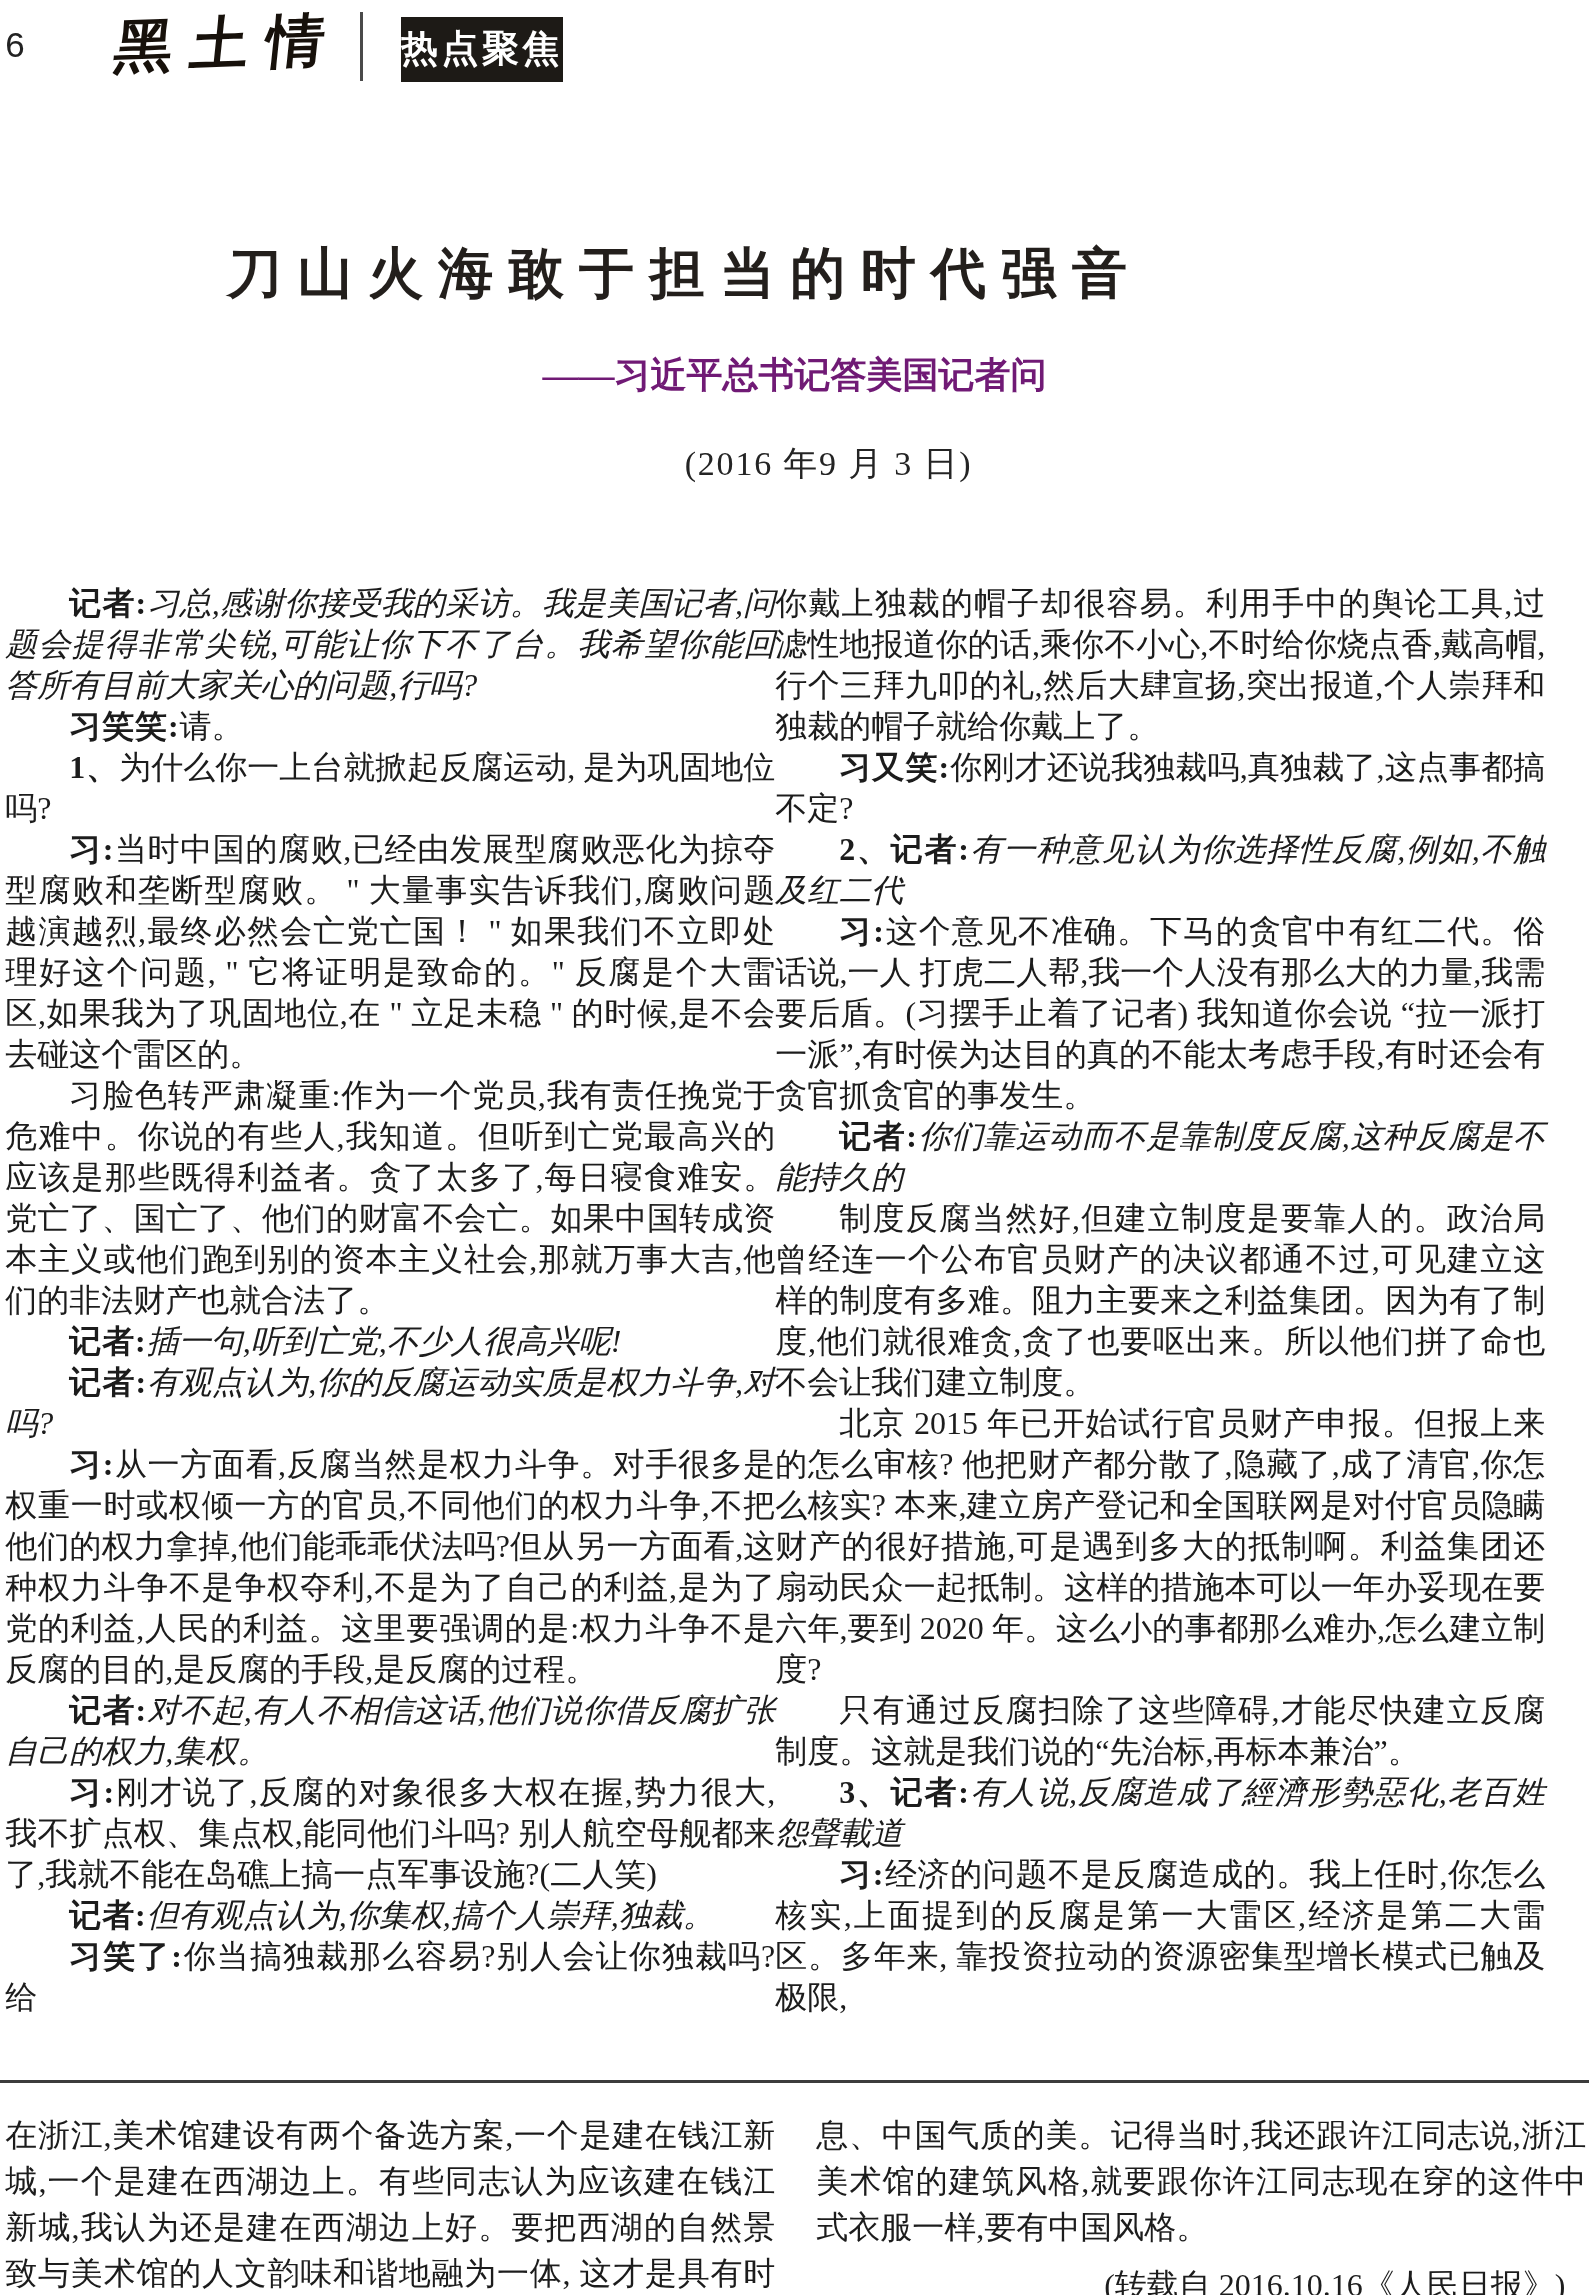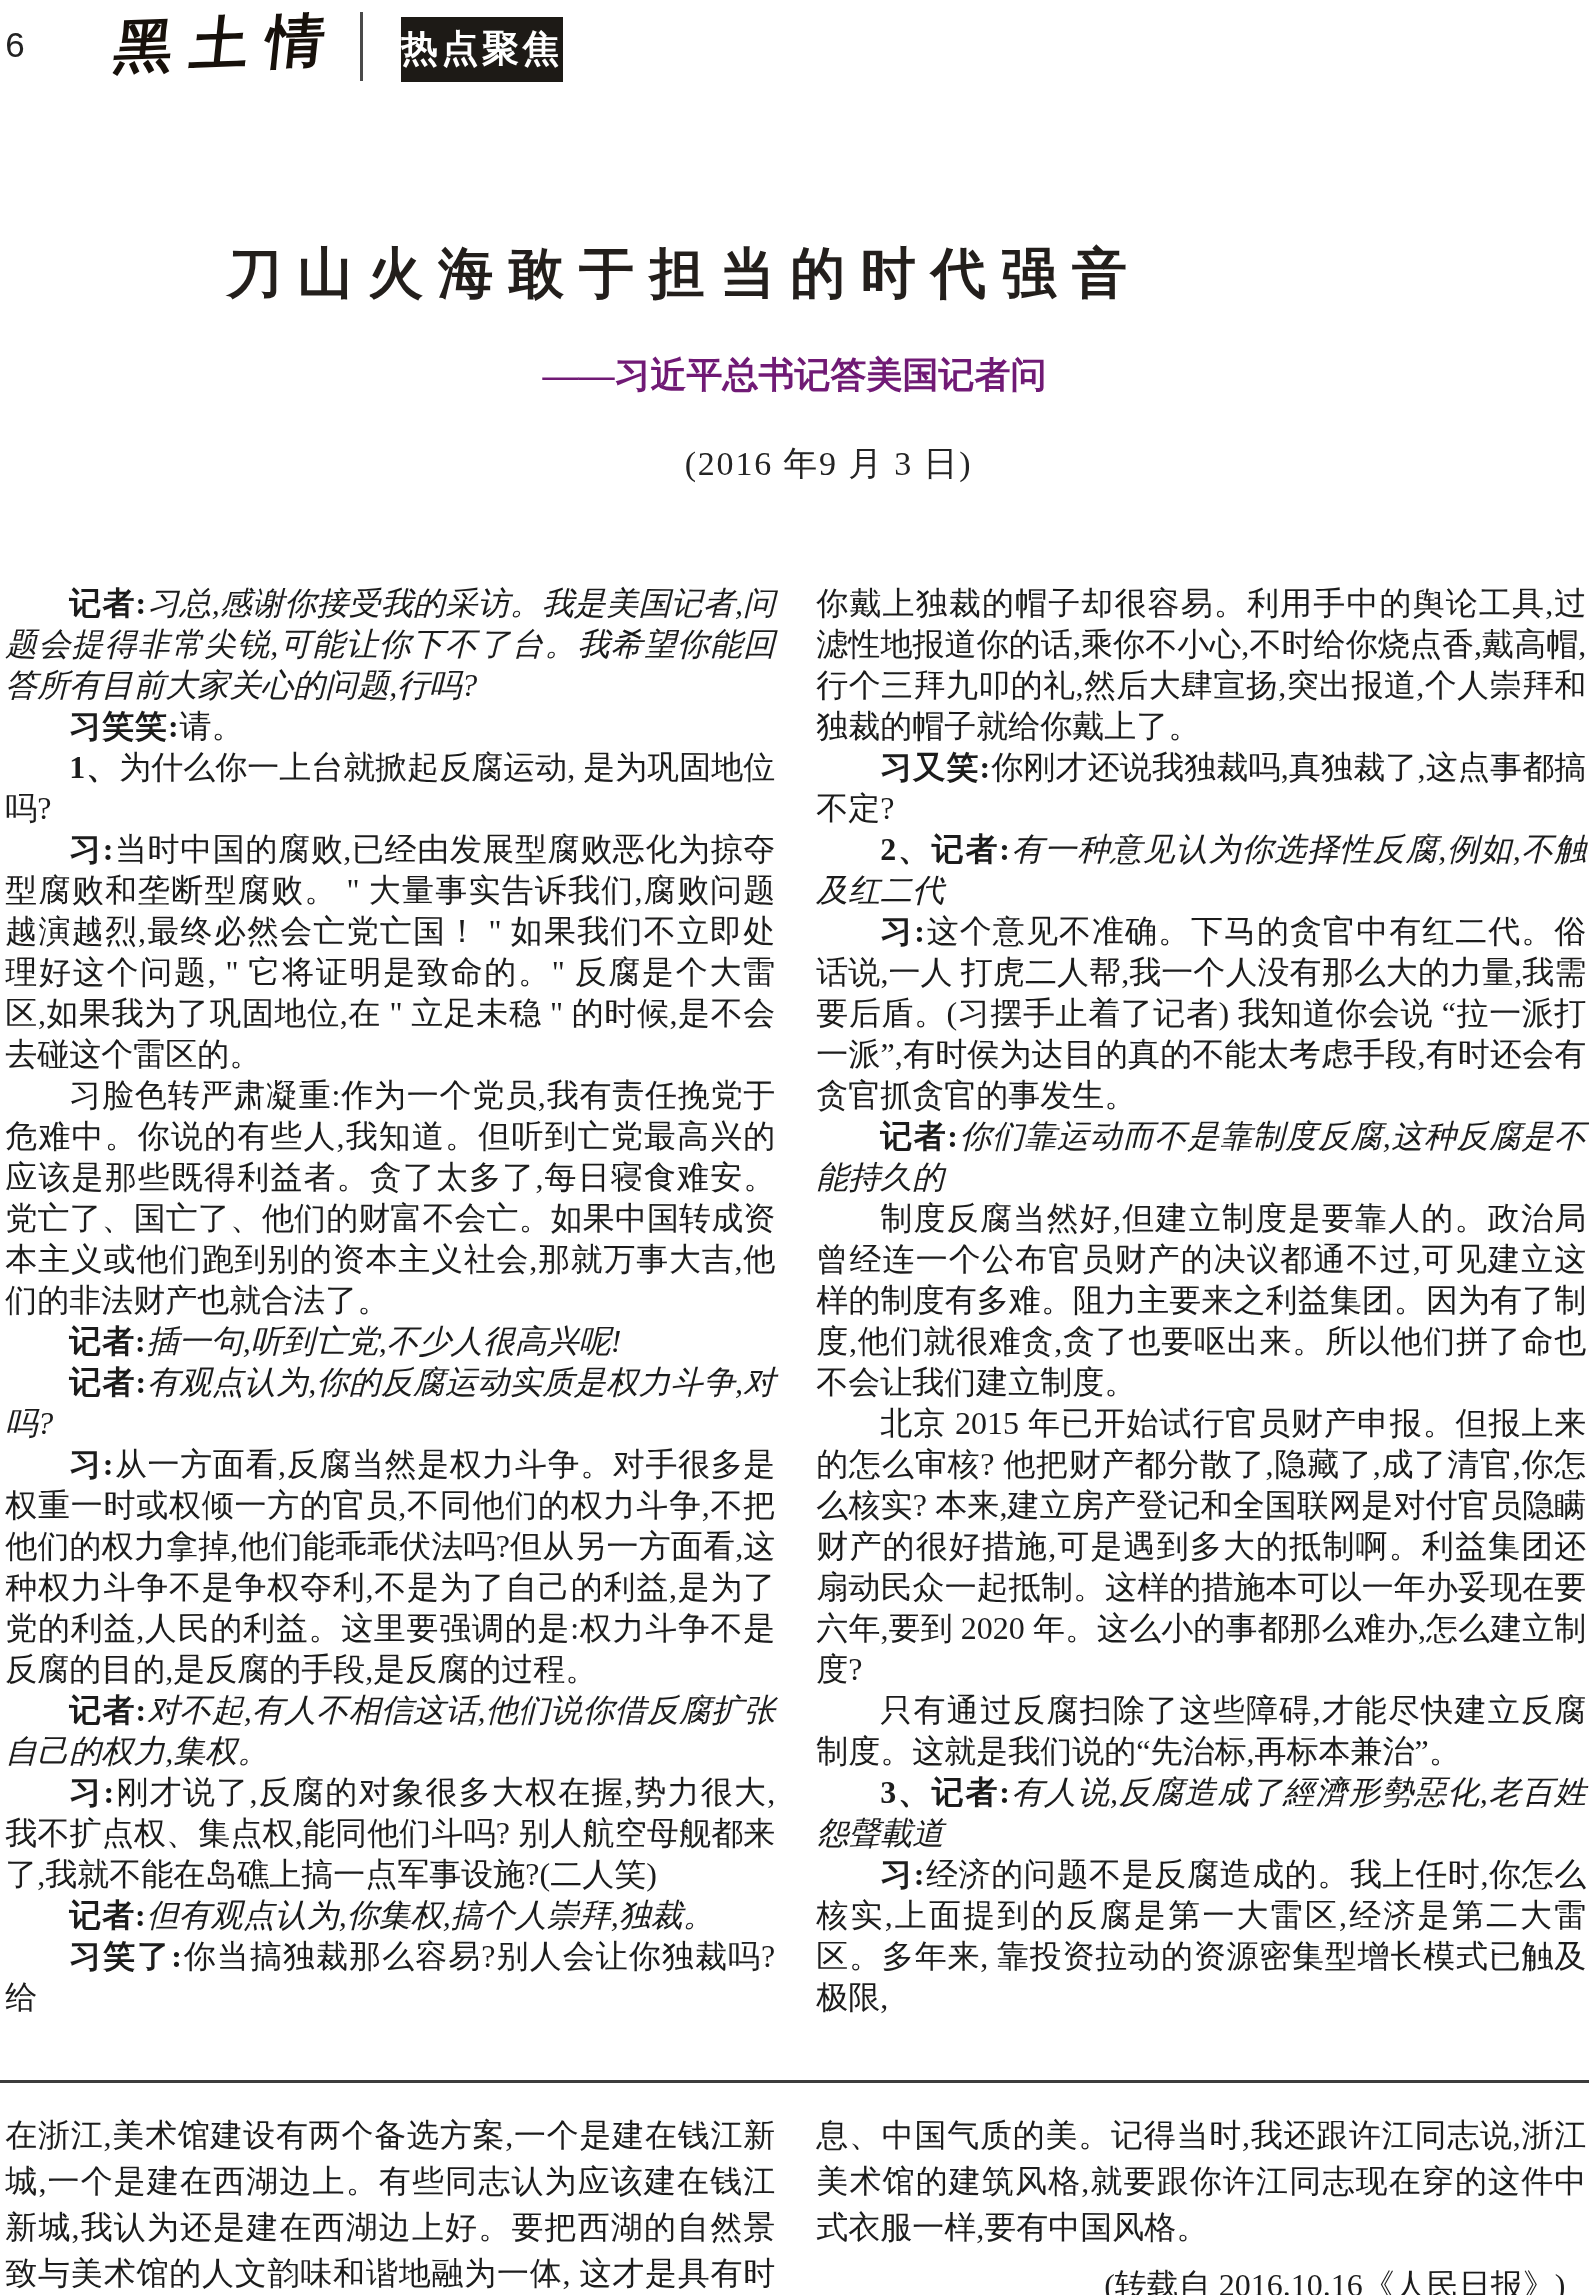--- a/index.html
+++ b/index.html
@@ -21,21 +21,21 @@
     font-size:37px;font-weight:700;letter-spacing:3.5px;
     font-family:"Liberation Sans","DejaVu Sans",sans-serif;margin-left:16px;}
   
   .title{position:absolute;top:237px;left:0;width:1354px;text-align:center;
     font-size:55px;font-weight:900;letter-spacing:0.28em;text-indent:0.28em;color:#231f1c;}
   .subtitle{position:absolute;top:351px;left:0;width:1589px;text-align:center;
     font-size:36px;font-weight:700;color:#701a75;}
   .dateline{position:absolute;top:441px;left:0;width:1589px;text-align:center;
     font-size:34px;color:#242424;letter-spacing:1.8px;margin-left:34px;}
   
-  .columns{position:absolute;top:583px;left:5.3px;width:1581px;display:flex;gap:41px;}
+  .columns{position:absolute;top:583px;left:5.3px;width:1581px;display:flex;}
   .col{width:770px;font-size:32px;line-height:41px;text-align:justify;text-justify:inter-ideograph;}
   .para{margin:0;text-indent:2em;}
   .para.noindent{text-indent:0;}
   .para .lead{font-weight:700;font-style:normal;letter-spacing:0.9px;}
   .para.q > .speech{font-style:italic;}
   
   .rule{position:absolute;top:2080px;left:0;width:1589px;height:2.6px;background:#3c3c3c;}
   .footer-cols{position:absolute;top:2112px;left:5.3px;width:1581px;display:flex;gap:41px;}
   .fcol{width:770px;font-size:32px;line-height:46px;text-align:justify;text-justify:inter-ideograph;}
   .attribution{text-align:right;margin:12px;padding-right:8.8px;font-size:32px;}

